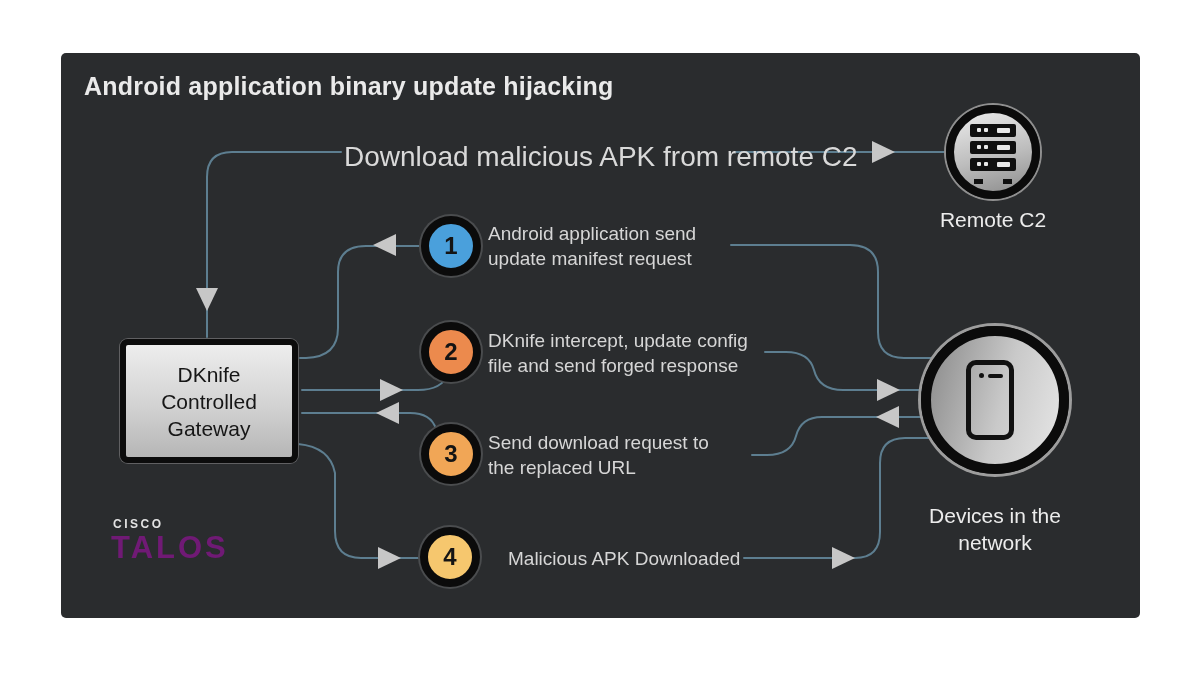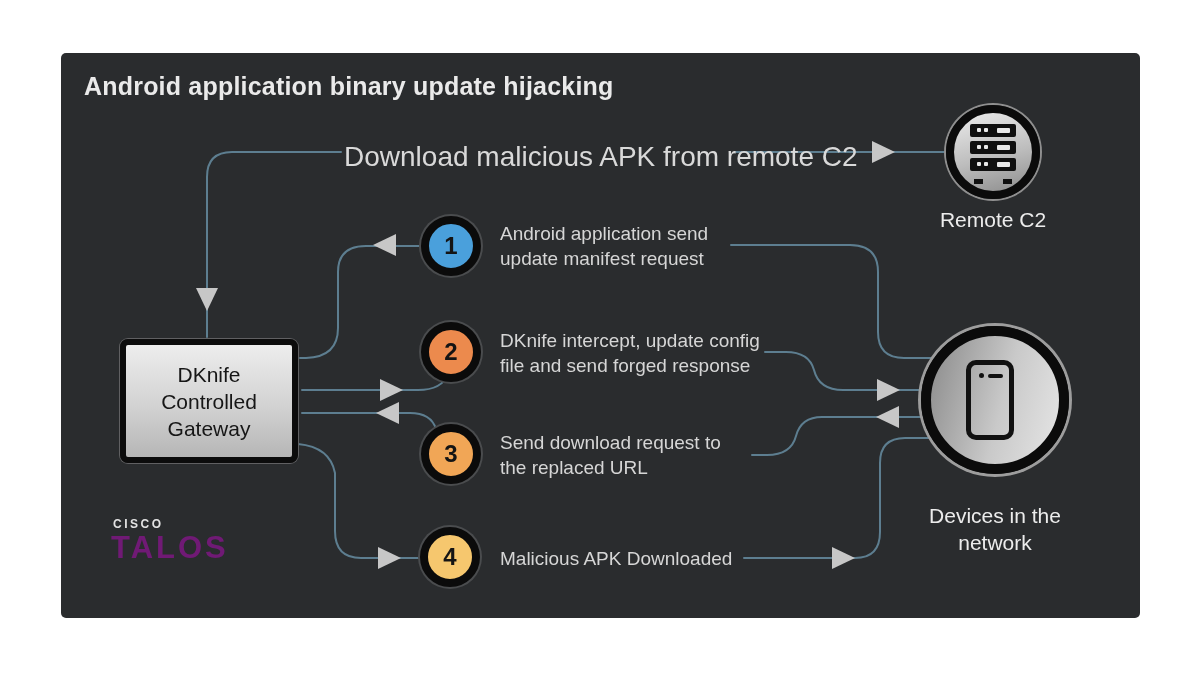--- a/index.html
+++ b/index.html
@@ -12,21 +12,21 @@
   .diagram-title{position:absolute;left:84px;top:72px;font-size:25px;font-weight:700;
          letter-spacing:.2px;color:#eaeaea;white-space:nowrap;}
 
   .flow-label{position:absolute;left:344px;top:141px;font-size:28px;color:#d9d9d9;white-space:nowrap;}
 
   
   .step-circle{position:absolute;width:44px;height:44px;border-radius:50%;
        border:8px solid #0b0b0b;box-shadow:0 0 0 2px #4a4c4e;
        display:flex;align-items:center;justify-content:center;
        font-size:24px;font-weight:700;color:#141414;}
-  .step-text{position:absolute;left:500px;color:#d6d6d6;font-size:19px;line-height:25px;}
+  .step-text{position:absolute;left:488px;color:#d6d6d6;font-size:19px;line-height:25px;}
   .step-text div{white-space:nowrap;}
 
   
   .gateway-box{position:absolute;left:120px;top:339px;width:178px;height:124px;box-sizing:border-box;
        border:6px solid #0c0c0c;border-radius:8px;box-shadow:0 0 0 1px #606062;
        background:linear-gradient(180deg,#ededed 0%,#d2d2d2 55%,#b6b6b6 100%);
        display:flex;flex-direction:column;align-items:center;justify-content:center;
        font-size:21px;line-height:27px;color:#161616;font-weight:400;text-align:center;}
 
   
@@ -116,21 +116,21 @@
     <div>update manifest request</div>
   </div>
   <div class="step-text" style="top: 328px; color: rgb(214, 214, 214);">
     <div>DKnife intercept, update config</div>
     <div>file and send forged response</div>
   </div>
   <div class="step-text" style="top: 430px; color: rgb(214, 214, 214);">
     <div>Send download request to</div>
     <div>the replaced URL</div>
   </div>
-  <div class="step-text" style="top: 546px; color: rgb(214, 214, 214);">
+  <div class="step-text" style="top: 546px; color: rgb(214, 214, 214); margin-left: 20px;">
     <div>Malicious APK Downloaded</div>
   </div>
 
   <div class="gateway-box">
     <div>DKnife</div>
     <div>Controlled</div>
     <div>Gateway</div>
   </div>
 
   <div class="node-circle c2-circle">

